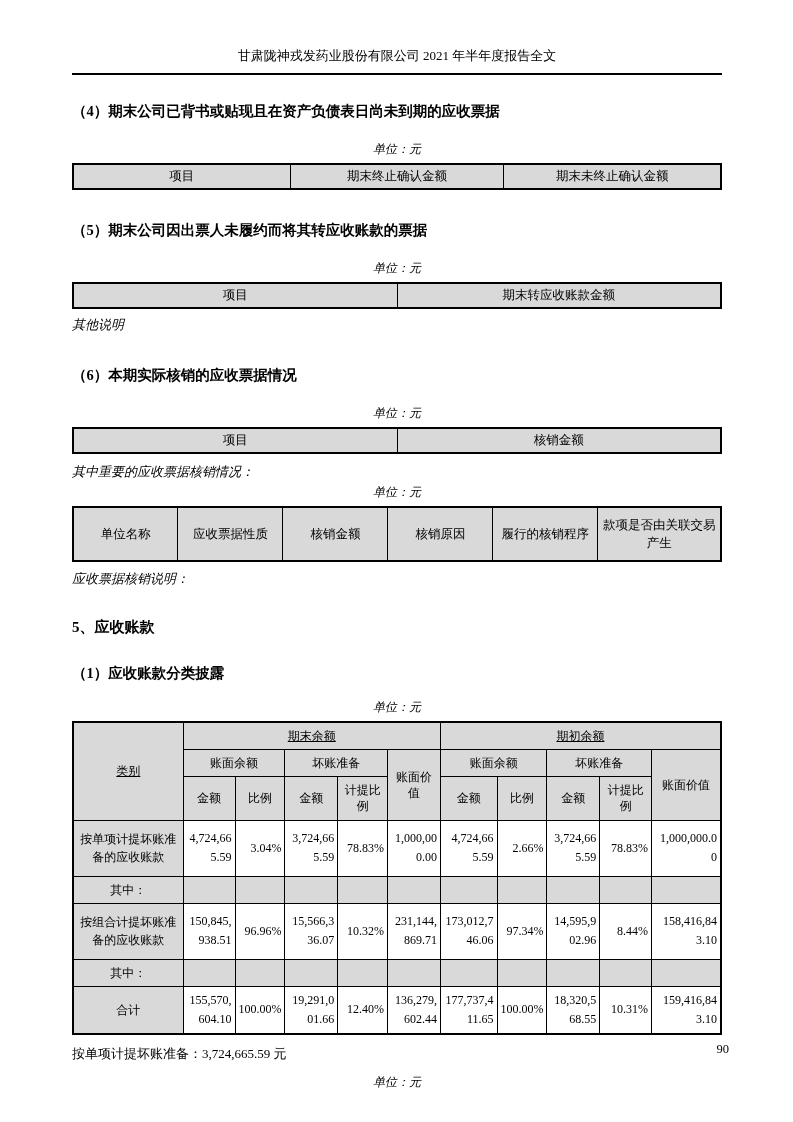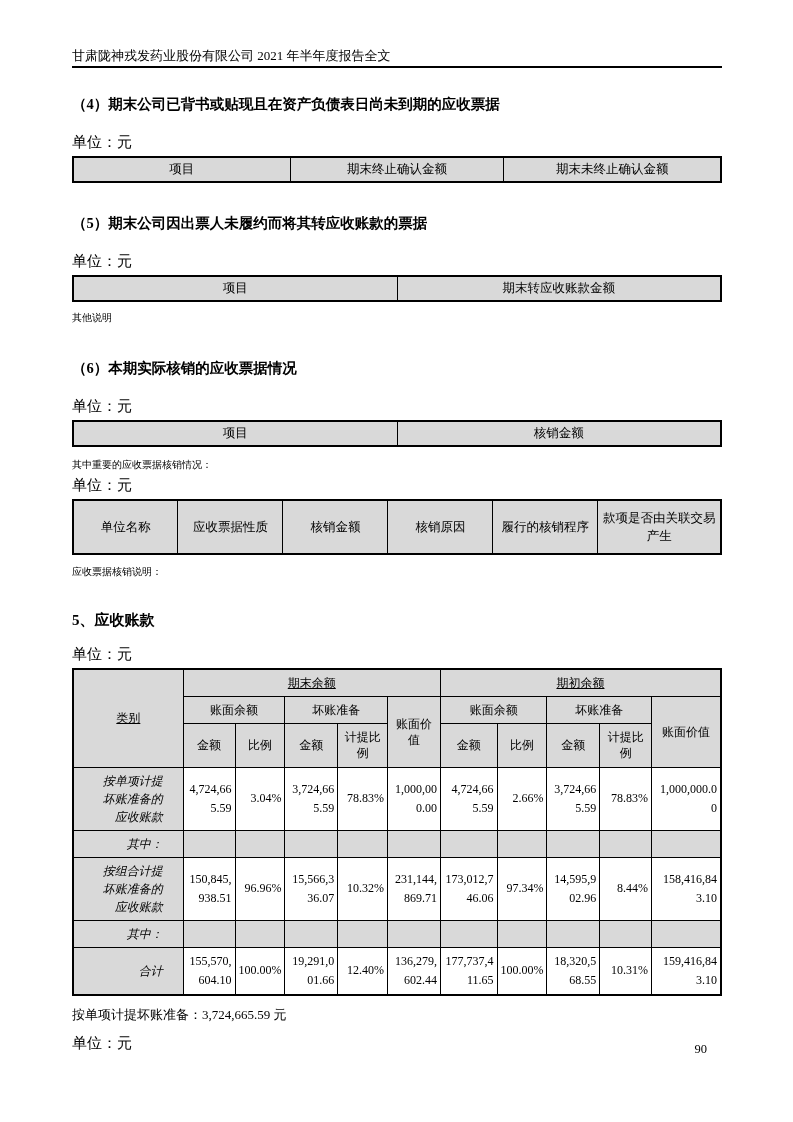--- a/index.html
+++ b/index.html
@@ -5,49 +5,49 @@
   * { margin:0; padding:0; box-sizing:border-box; }
   html,body { background:#ffffff; }
   .page {
     position:relative; width:793px; height:1122px; background:#ffffff;
     font-family:"Liberation Serif","DejaVu Serif",serif; color:#000;
     overflow:hidden;
   }
   .content { padding:46px 71px 0 72px; }
 
   .hdr-title {
-    font-size:13px; line-height:20px; text-align:left;
-    border-bottom:2px solid #000;
+    font-size:13px; line-height:20px; text-align:center;
+    padding-bottom:7px; border-bottom:2px solid #000;
   }
 
   .sec-h { font-size:14.5px; font-weight:bold; line-height:20px; margin-top:26px; }
   .sec-h2 { font-size:15px; font-weight:bold; line-height:20px; margin-top:30px; }
-  .unit { font-size:15px; line-height:17px; text-align:left; margin-top:20px; margin-bottom:5px; }
-  .note { font-size:10px; line-height:17px; margin-top:9px; }
+  .unit { font-size:12px; line-height:17px; text-align:center; margin-top:20px; margin-bottom:5px;font-style:italic; }
+  .note { font-size:13px; line-height:17px; margin-top:9px;font-style:italic; }
 
   table { width:100%; border-collapse:collapse; table-layout:fixed; border:2px solid #000; }
   td { border:1px solid #000; font-size:12.5px; vertical-align:middle; }
 
   .hrow td { background:#d9d9d9; text-align:center; height:16px; padding:3px 4px; }
   .t4 td { height:54px; line-height:18px; }
 
   .ar { margin-top:4px; }
   .ar td { font-size:12px; padding:2px 2px; }
   .ar .hd { background:#d9d9d9; text-align:center; line-height:16px; }
   .ar thead tr.h1 td { height:27px;text-decoration:underline; }
   .ar thead tr.h2 td { height:27px; }
   .ar thead tr.h3 td { height:44px; }
-  .ar .cat { background:#d9d9d9; text-align:right; padding:4px 20px; line-height:18px;font-style:italic; }
+  .ar .cat { background:#d9d9d9; text-align:center; padding:4px 4px; line-height:18px; }
   .ar .num { text-align:right; word-break:break-all; line-height:19px; padding-right:3px; }
   .ar tr.r-big td { height:56px; }
   .ar tr.r-sub td { height:26px; background:#d9d9d9; }
   .ar tr.r-total td { height:48px; }
 
   .footnote { font-size:13px; line-height:17px; margin-top:10px; }
-  .page-num { position:absolute; right:86px; top:1042px; font-size:12.5px; }
+  .page-num { position:absolute; right:64px; top:1042px; font-size:12.5px; }
 </style>
 </head>
 <body>
 
 <div class="page">
   <div class="content">
 
     <div class="hdr-title">甘肃陇神戎发药业股份有限公司 2021 年半年度报告全文</div>
 
     <div class="sec-h">（4）期末公司已背书或贴现且在资产负债表日尚未到期的应收票据</div>
@@ -115,20 +115,21 @@
         <td>核销金额</td>
         <td>核销原因</td>
         <td>履行的核销程序</td>
         <td>款项是否由关联交易产生</td>
       </tr>
     </tbody>
       </table>
     <div class="note" style="margin-top:8px">应收票据核销说明：</div>
 
     <div class="sec-h2">5、应收账款</div>
+    <div class="sec-h">（1）应收账款分类披露</div>
     <div class="unit" style="margin-top:16px">单位：元</div>
 
     <table class="ar">
       <colgroup>
         <col style="width:17.0%">
         <col style="width:8.0%">
           <col style="width:7.7%">
           <col style="width:8.15%">
           <col style="width:7.7%">
           <col style="width:8.15%">

